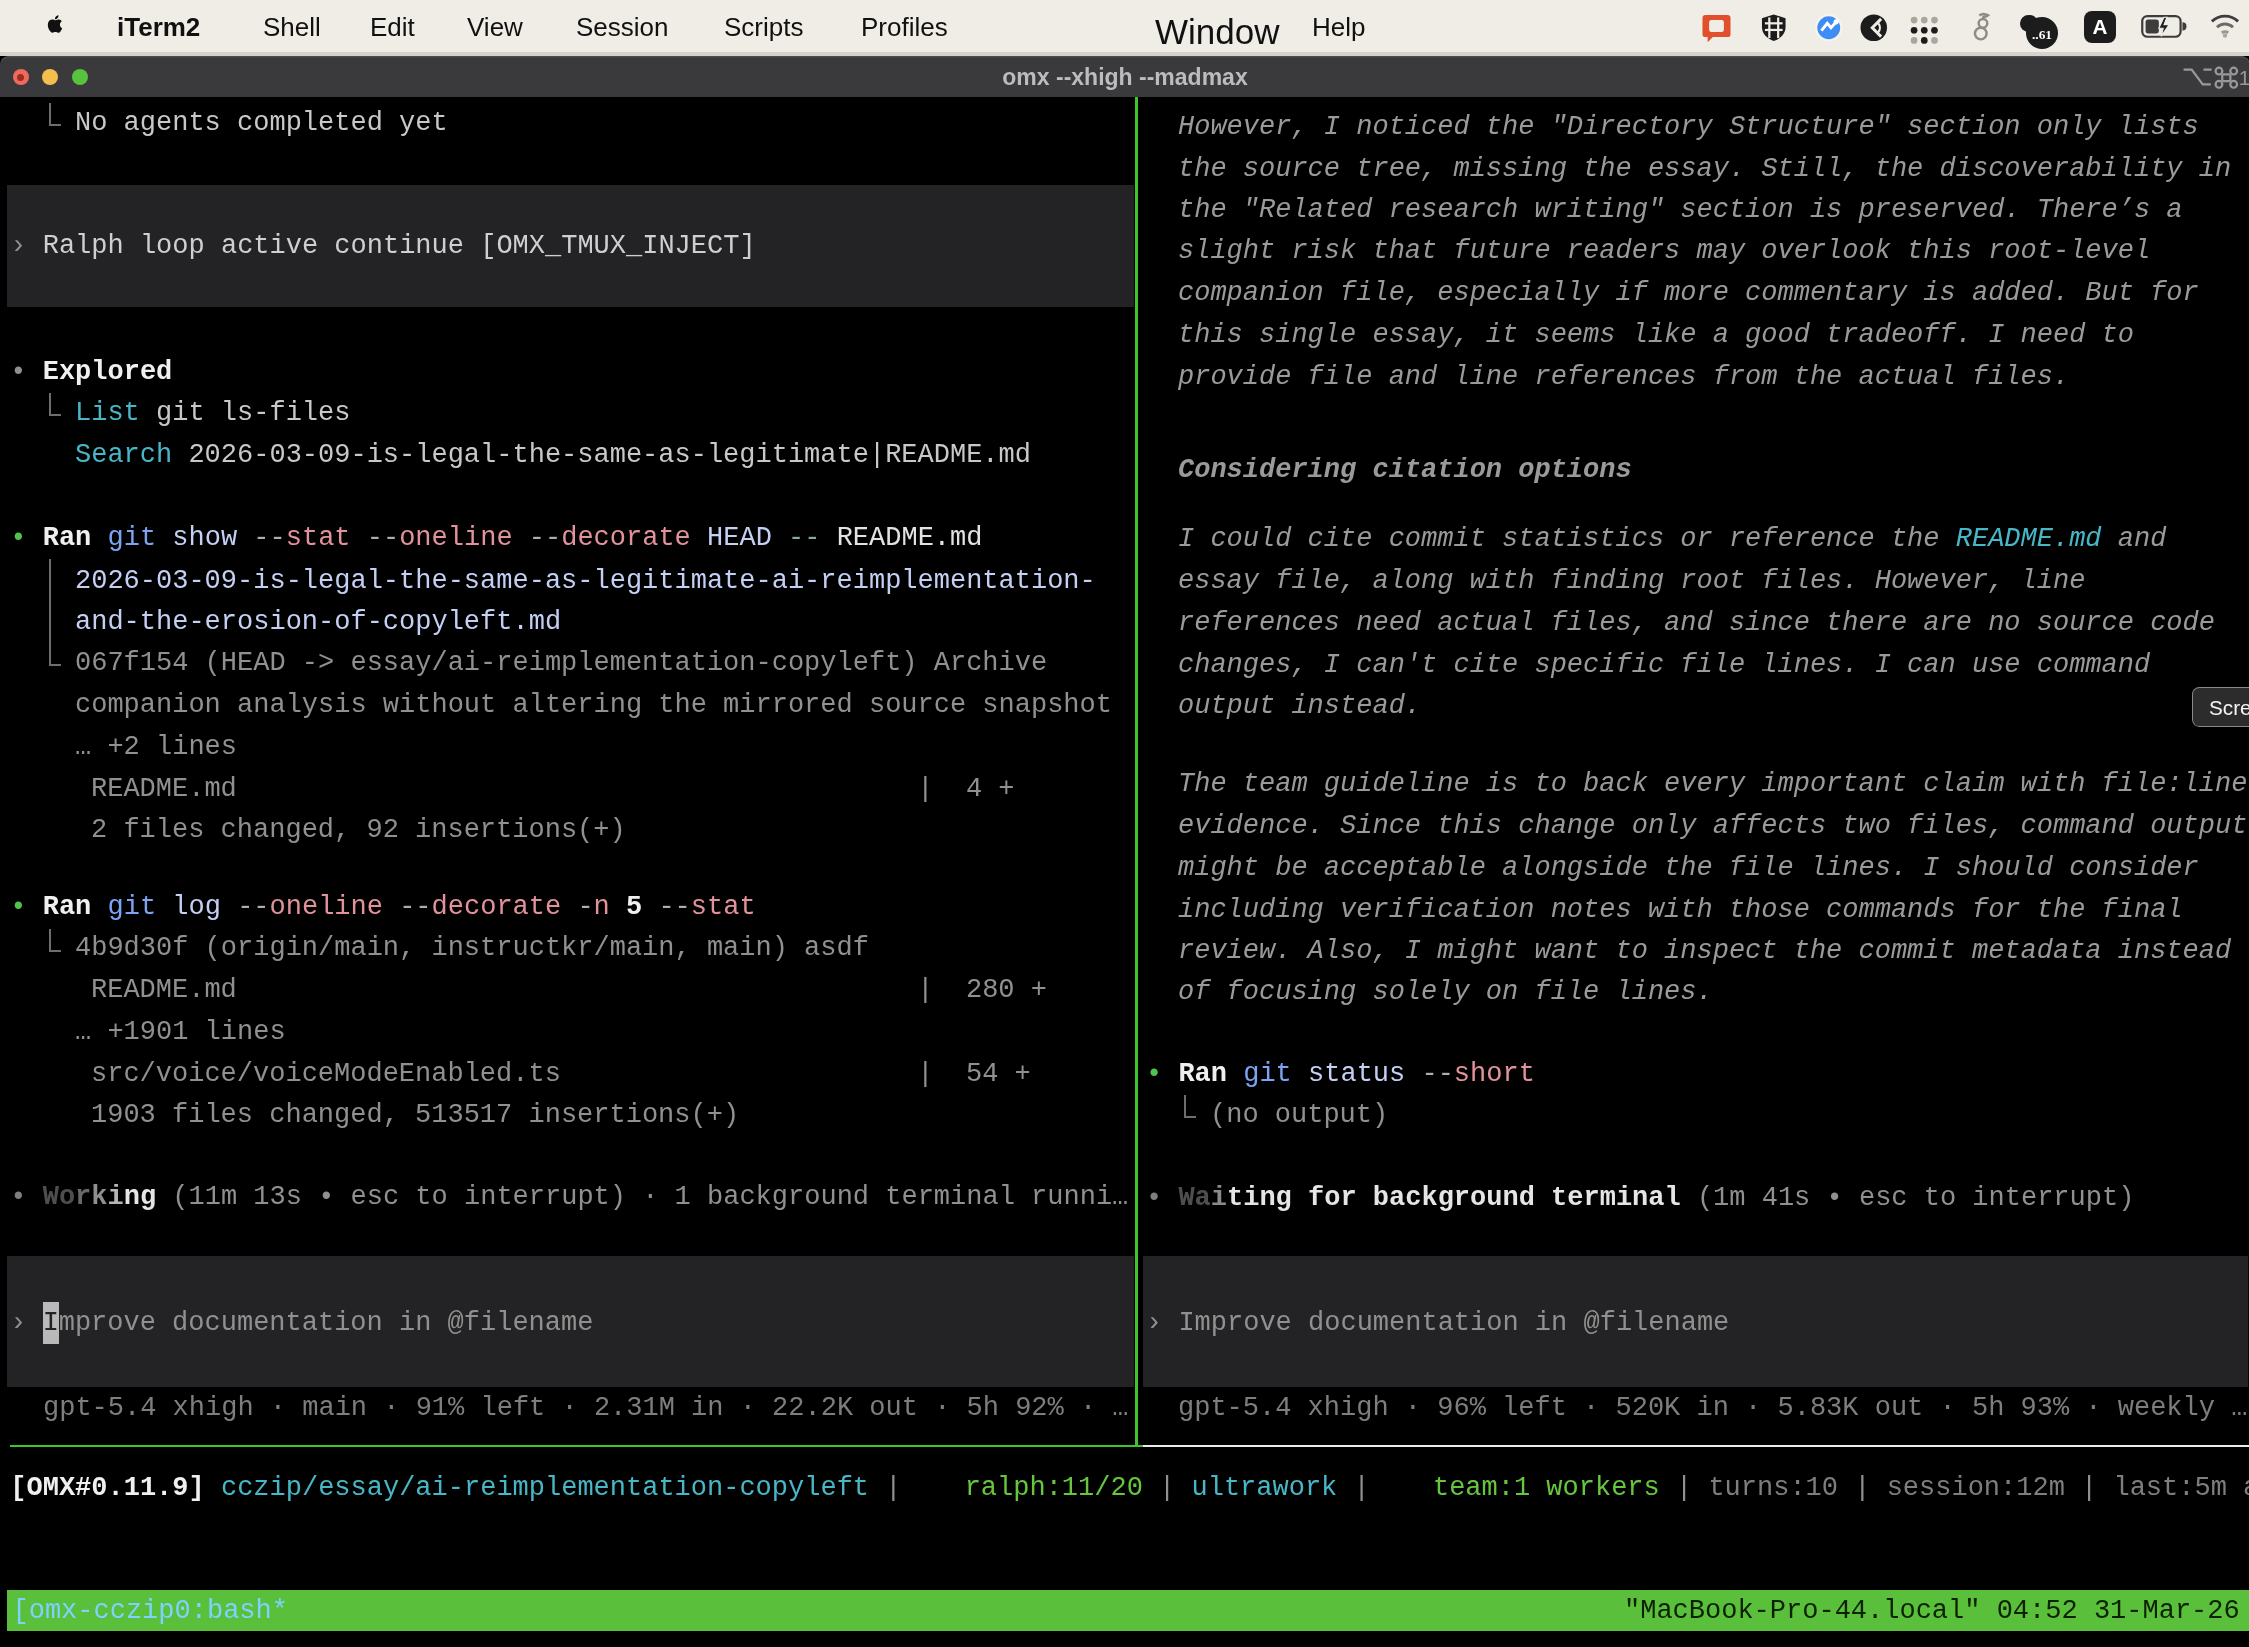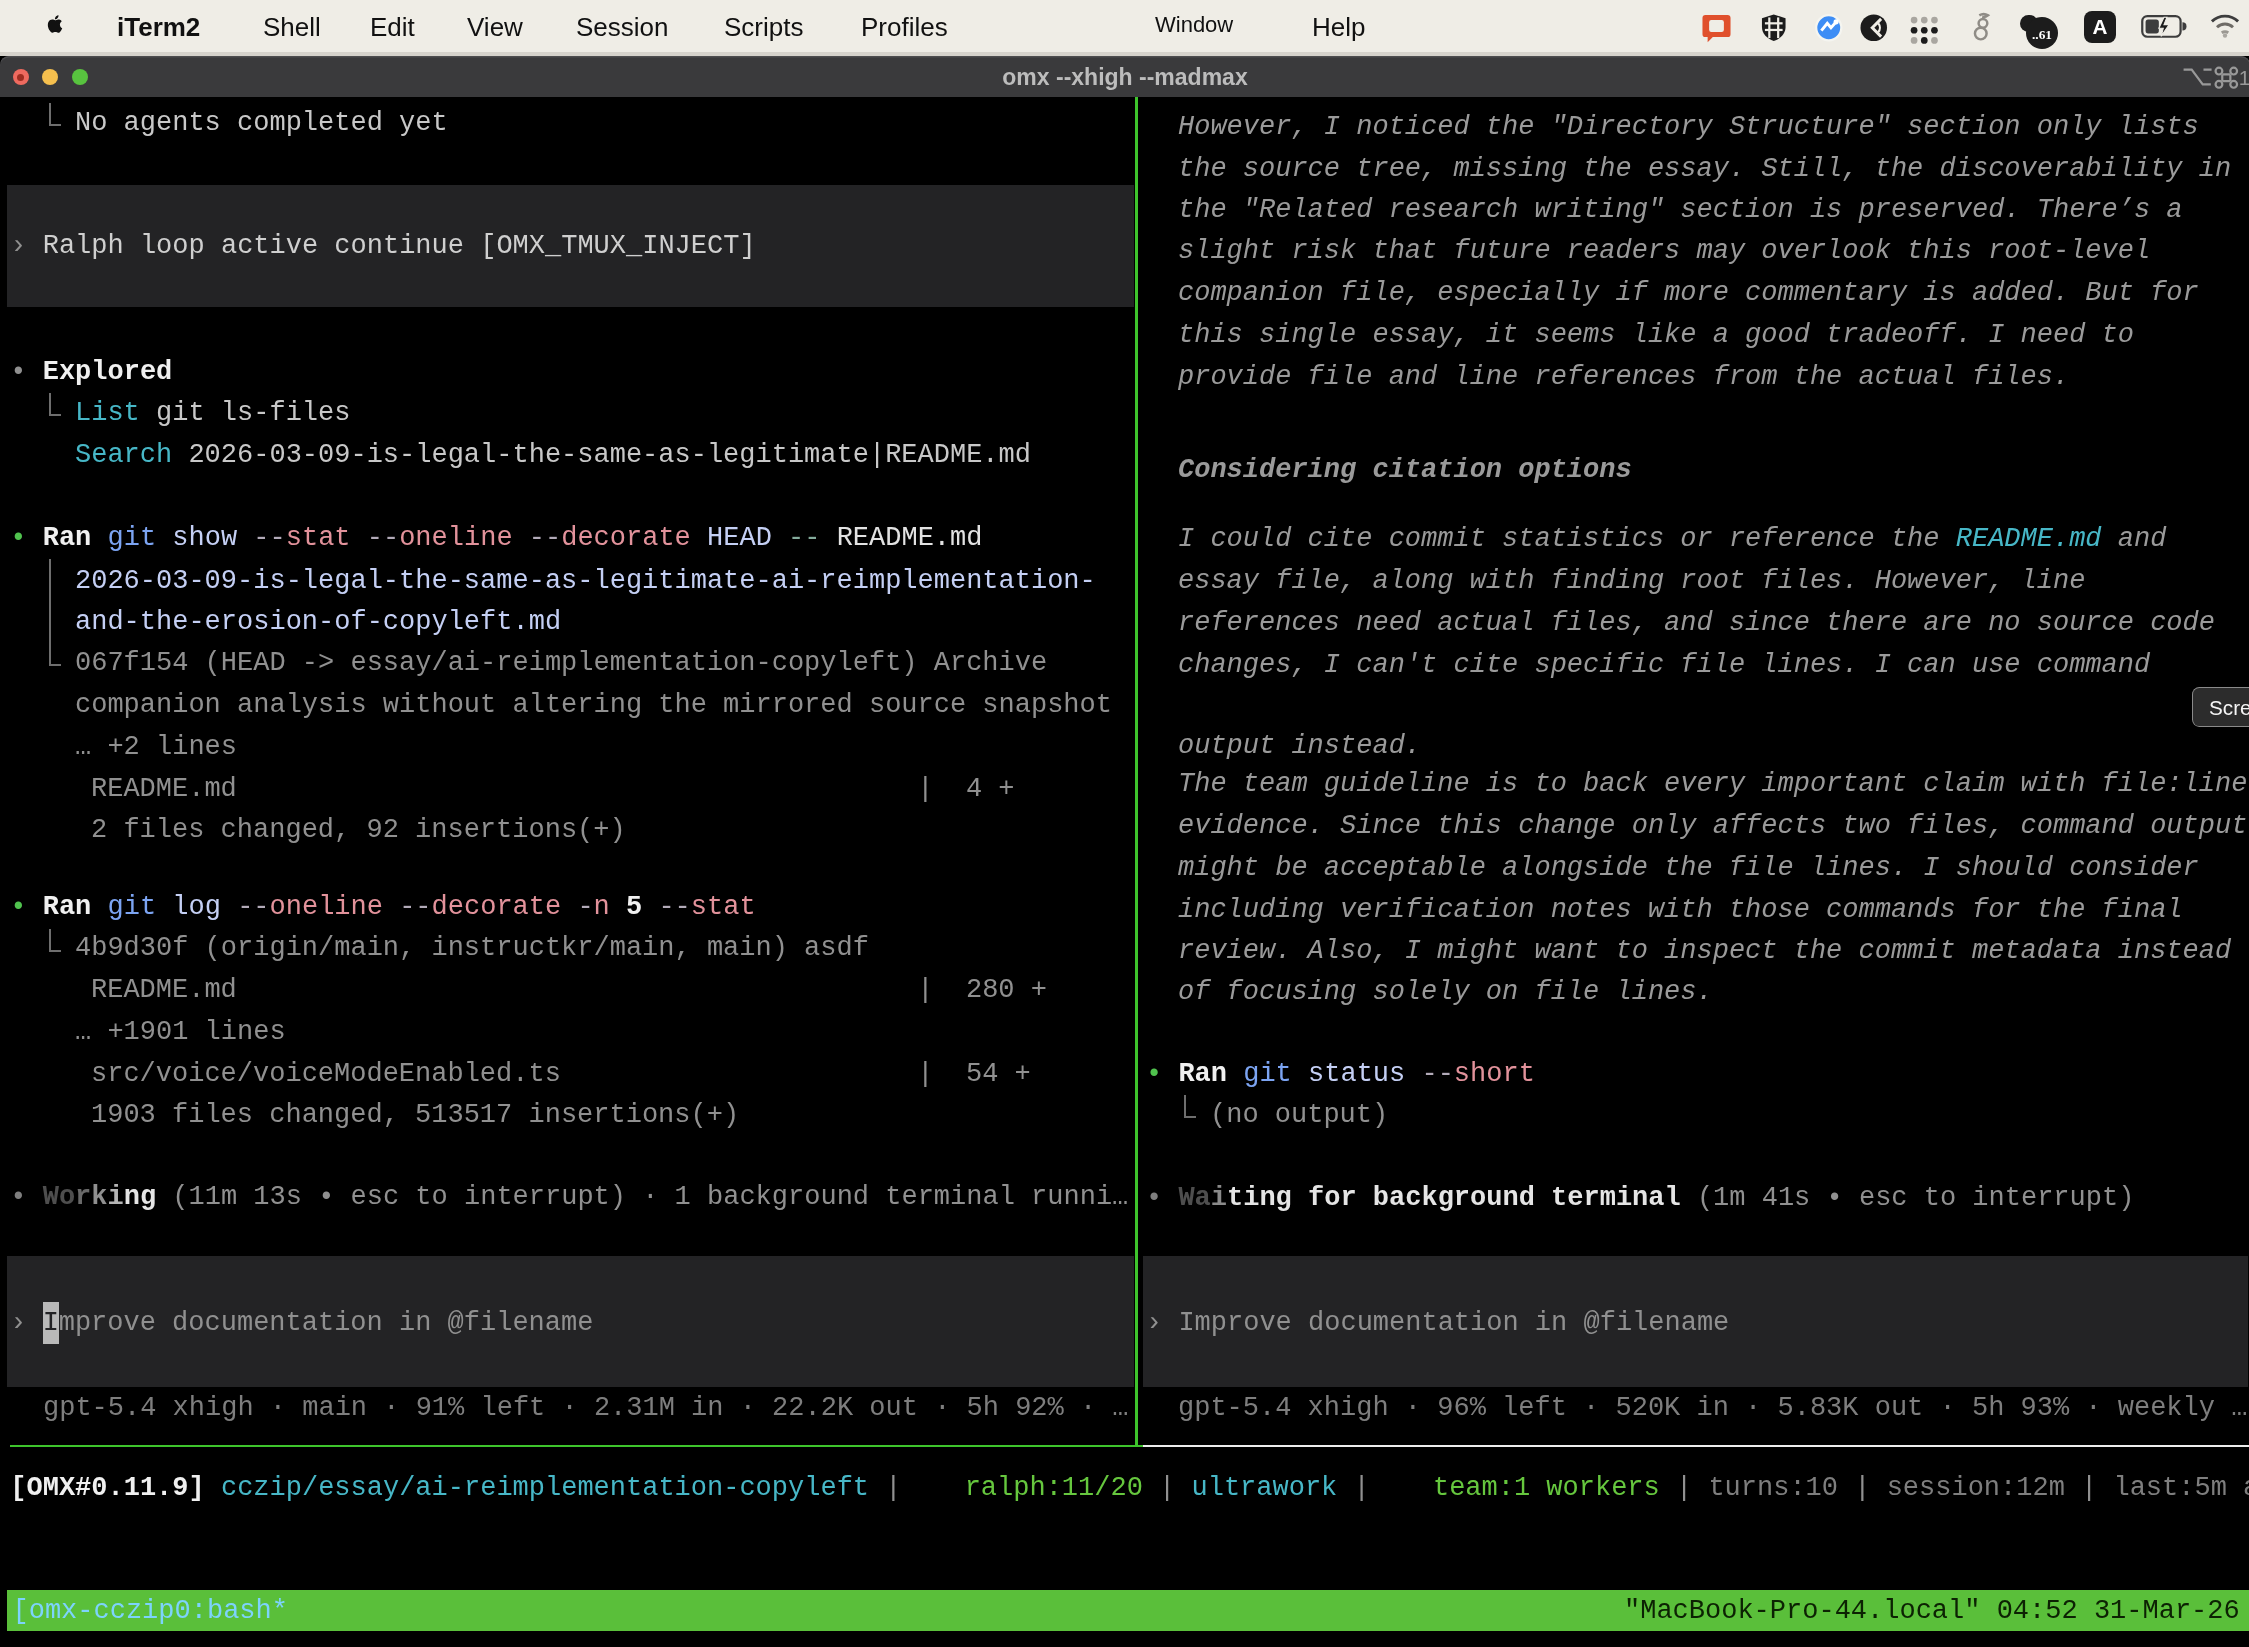--- a/index.html
+++ b/index.html
@@ -27,21 +27,21 @@
 <path fill="#111" d="M17.5 15.9c0-3.1 2.5-4.6 2.6-4.7-1.4-2.1-3.6-2.4-4.4-2.4-1.9-.2-3.7 1.1-4.6 1.1-.9 0-2.4-1.1-4-1-2 0-3.9 1.2-5 3-2.1 3.7-.5 9.1 1.5 12.1 1 1.5 2.2 3.1 3.8 3 1.5-.1 2.1-1 3.9-1s2.3 1 4 1c1.6 0 2.7-1.5 3.7-2.9 1.2-1.7 1.6-3.3 1.7-3.4-.1-.1-3.2-1.3-3.2-4.8zM14.4 6.7c.8-1 1.4-2.4 1.2-3.8-1.2 0-2.7.8-3.5 1.8-.8.9-1.5 2.3-1.3 3.7 1.4.1 2.8-.7 3.6-1.7z"></path>
   </svg>
 <div style="position:absolute;left:117px;top:11.8px;font-size:26px;font-weight:700;color:#111;">iTerm2</div>
 <div style="position:absolute;left:263px;top:11.8px;font-size:26px;font-weight:400;color:#111;">Shell</div>
 <div style="position:absolute;left:370px;top:11.8px;font-size:26px;font-weight:400;color:#111;">Edit</div>
 <div style="position:absolute;left:467px;top:11.8px;font-size:26px;font-weight:400;color:#111;">View</div>
 <div style="position:absolute;left:576px;top:11.8px;font-size:26px;font-weight:400;color:#111;">Session</div>
 <div style="position:absolute;left:724px;top:11.8px;font-size:26px;font-weight:400;color:#111;">Scripts</div>
 <div style="position:absolute;left:861px;top:11.8px;font-size:26px;font-weight:400;color:#111;">Profiles</div>
 <div style="position:absolute;left:1008px;top:11.8px;font-size:26px;font-weight:400;color:#111;margin-top:43px;">Toolbelt</div>
-<div style="position:absolute;left:1155px;top:11.8px;font-size:22px;font-weight:400;color:#111;">Window</div>
+<div style="position:absolute;left:1155px;top:11.8px;font-size:35px;font-weight:400;color:#111;">Window</div>
 <div style="position:absolute;left:1312px;top:11.8px;font-size:26px;font-weight:400;color:#111;">Help</div>
 <svg style="position:absolute;left:1701px;top:11.8px" width="31" height="31" viewBox="0 0 42 42">
 <path fill="#e0502c" d="M6 4h30a4 4 0 0 1 4 4v22a4 4 0 0 1-4 4H16l-7 7v-7H6a4 4 0 0 1-4-4V8a4 4 0 0 1 4-4z"></path>
 <rect x="11" y="11" width="20" height="16" rx="3" fill="#efede6"></rect>
   </svg>
 <svg style="position:absolute;left:1759px;top:12.5px" width="29.5" height="29.5" viewBox="0 0 40 40">
 <path fill="#1c1c1c" d="M20 2l16 5v12c0 9-7 16-16 19C11 35 4 28 4 19V7z"></path>
 <g stroke="#efede6" stroke-width="3">
       <line x1="8" y1="14" x2="32" y2="14"></line>
       <line x1="8" y1="23" x2="32" y2="23"></line>
@@ -151,21 +151,21 @@
 <div class="t it" style="left:1178px;top:189px;">the "Related research writing" section is preserved. There’s a</div>
 <div class="t it" style="left:1178px;top:230px;">slight risk that future readers may overlook this root-level</div>
 <div class="t it" style="left:1178px;top:272px;">companion file, especially if more commentary is added. But for</div>
 <div class="t it" style="left:1178px;top:314px;">this single essay, it seems like a good tradeoff. I need to</div>
 <div class="t it" style="left:1178px;top:356px;">provide file and line references from the actual files.</div>
 <div class="t it" style="left:1178px;top:437px;margin-top:12px;"><span style="font-weight:bold">Considering citation options</span></div>
 <div class="t it" style="left:1178px;top:518px;">I could cite commit statistics or reference the <span class="cy">README.md</span> and</div>
 <div class="t it" style="left:1178px;top:560px;">essay file, along with finding root files. However, line</div>
 <div class="t it" style="left:1178px;top:602px;">references need actual files, and since there are no source code</div>
 <div class="t it" style="left:1178px;top:644px;">changes, I can't cite specific file lines. I can use command</div>
-<div class="t it" style="left:1178px;top:685px;margin-top:40px;">output instead.</div>
+<div class="t it" style="left:1178px;top:685px;">output instead.</div>
 <div class="t it" style="left:1178px;top:763px;">The team guideline is to back every important claim with file:line</div>
 <div class="t it" style="left:1178px;top:805px;">evidence. Since this change only affects two files, command output</div>
 <div class="t it" style="left:1178px;top:847px;">might be acceptable alongside the file lines. I should consider</div>
 <div class="t it" style="left:1178px;top:889px;">including verification notes with those commands for the final</div>
 <div class="t it" style="left:1178px;top:930px;">review. Also, I might want to inspect the commit metadata instead</div>
 <div class="t it" style="left:1178px;top:971px;">of focusing solely on file lines.</div>
 <div class="t" style="left:1146px;top:1053px;"><span class="gn">•</span> <span class="b">Ran</span> <span class="bl">git</span> <span class="lv">status</span> <span class="pd">--</span><span class="pk">short</span></div>
 <div class="cor" style="left:1184px;top:1095px;height:20.7px;"></div>
 <div class="t" style="left:1210px;top:1094px;"><span class="gy">(no output)</span></div>
 <div class="t" style="left:1146px;top:1177px;"><span class="gy2">•</span> <span style="color:#4e4e4e;font-weight:bold">Wa</span><span style="color:#8a8a8a;font-weight:bold">i</span><span style="color:#e5e5e5;font-weight:bold">ting for background terminal</span><span class="gy"> (1m 41s • esc to interrupt)</span></div>

